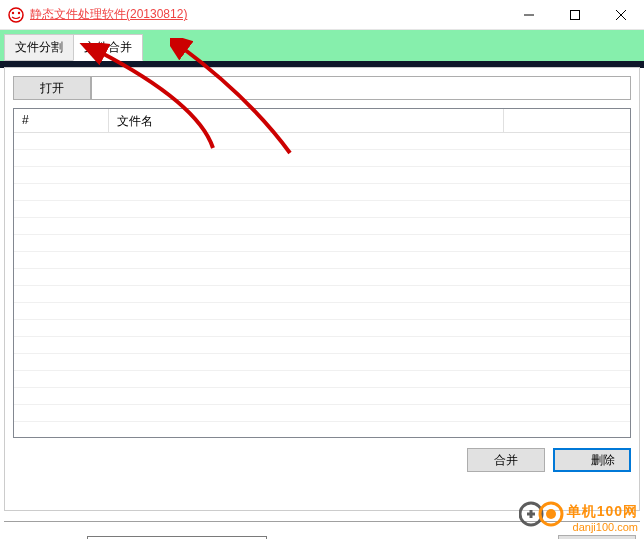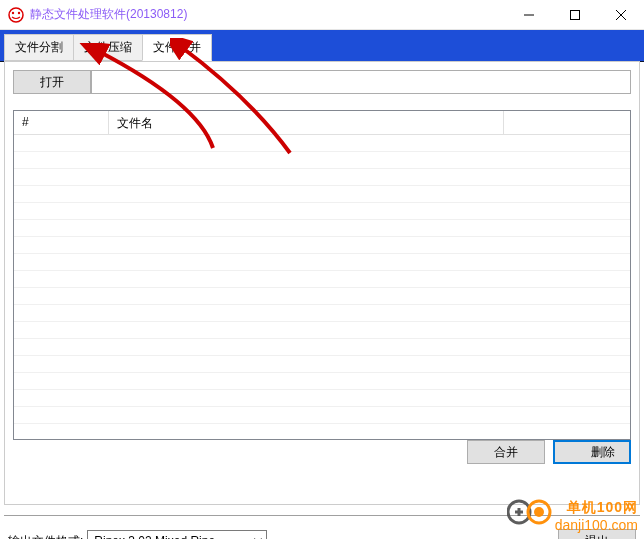--- a/index.html
+++ b/index.html
@@ -1,48 +1,48 @@
 <!DOCTYPE html>
 <html><head>
 <meta charset="utf-8">
 <style>
 * { box-sizing: border-box; margin: 0; padding: 0; }
 body { font-family: "Microsoft YaHei", SimSun, Arial, sans-serif; font-size: 12px; background: #fff; width: 644px; height: 539px; overflow: hidden; position: relative; }
 .titlebar { height: 30px; display: flex; align-items: center; padding: 0 0 0 8px; background: #fff; border-bottom: 1px solid #e5e5e5; }
 .titlebar .app-icon { width: 16px; height: 16px; margin-right: 6px; }
-.titlebar .title { flex: 1; font-size: 12px; color: #8b5cf6; }
+.titlebar .title { flex: 1; font-size: 12px; color: #ef4444; text-decoration: underline; }
 .titlebar .win-btn { width: 46px; height: 30px; display: flex; align-items: center; justify-content: center; color: #000; }
 .titlebar .win-btn svg { width: 10px; height: 10px; }
-.tabs { display: flex; border-bottom: 1px solid #0f172a; background: #1d4ed8; padding: 4px 0 0 4px; }
+.tabs { display: flex; border-bottom: 7px solid #0f172a; background: #86efac; padding: 4px 0 0 4px; }
 .tab { padding: 4px 10px; border: 1px solid #ccc; border-bottom: 1px solid #ccc; background: #f0f0f0; margin-right: -1px; cursor: pointer; font-size: 12px; position: relative; }
 .tab.active { background: #fff; border-bottom: 1px solid #fff; z-index: 2; }
 .tab-panel { border: 1px solid #ccc; margin: -1px 4px 0 4px; padding: 8px 8px 0 8px; height: 444px; background: #fff; position: relative; }
-.row-open { display: flex; margin-bottom: 16px; }
+.row-open { display: flex; margin-bottom: 8px; }
 .btn { min-width: 78px; height: 24px; background: #e1e1e1; border: 1px solid #adadad; cursor: pointer; font-size: 12px; font-family: inherit; }
 .btn.primary { border: 2px solid #0078d7; background: #e1e1e1; padding-left: 22px; }
 .path-input { flex: 1; height: 24px; border: 1px solid #adadad; background: #fff; padding: 0 4px; font-size: 12px; font-family: inherit; }
 .table-wrap { border: 1px solid #828790; height: 330px; overflow: hidden; background: #fff; }
 .table-head { display: flex; height: 24px; background: #fff; }
 .th { border-right: 1px solid #e0e0e0; border-bottom: 1px solid #e0e0e0; padding: 4px 8px; font-size: 12px; color: #000; background: #fff; }
 .th-num { width: 95px; }
 .th-name { width: 395px; font-family: Liberation Serif, serif; }
 .th-rest { flex: 1; border-right: none; }
 .table-body { height: 306px; overflow: auto; }
 .trow { display: flex; height: 17px; border-bottom: 1px solid #f0f0f0; }
-.bottom-btns { display: flex; gap: 8px; justify-content: flex-end; }
+.bottom-btns { display: flex; gap: 8px; justify-content: flex-end; margin-top: 10px; }
 .divider { margin: 10px 4px 0 4px; height: 2px; border-top: 1px solid #a0a0a0; border-bottom: 1px solid #fff; }
 .footer { display: flex; align-items: center; padding: 12px 8px 0 8px; }
 .footer-label { font-size: 12px; margin-right: 4px; }
 .combo { width: 180px; height: 22px; border: 1px solid #7a7a7a; background: #fff; font-size: 12px; font-family: inherit; padding: 0 2px; }
 .exit-btn { min-width: 78px; height: 24px; background: #e1e1e1; border: 1px solid #adadad; cursor: pointer; font-size: 12px; margin-left: auto; font-family: inherit; }
 .arrow { position: absolute; pointer-events: none; z-index: 10; }
 .watermark { position: absolute; right: 6px; bottom: 6px; display: flex; align-items: center; opacity: 0.95; }
 .watermark .logo-txt { display: flex; flex-direction: column; align-items: flex-end; margin-left: 2px; margin-top: 8px; }
 .watermark .logo-txt .cn { font-size: 14px; font-weight: bold; color: #ff8c00; letter-spacing: 1px; }
-.watermark .logo-txt .url { font-size: 14px; color: #ff8c00; }
+.watermark .logo-txt .url { font-size: 11px; color: #ff8c00; }
 </style>
 </head>
 <body>
 
 <div class="titlebar">
   <span class="app-icon">
     <svg viewBox="0 0 16 16">
         <circle cx="8" cy="8" r="7" fill="#fff" stroke="#d00" stroke-width="1.5"></circle>
         <circle cx="5" cy="6" r="1.2" fill="#d00"></circle>
         <circle cx="11" cy="6" r="1.2" fill="#d00"></circle>
@@ -63,21 +63,20 @@
   <div class="win-btn">
       <svg viewBox="0 0 10 10">
         <line x1="0" y1="0" x2="10" y2="10" stroke="#000" stroke-width="1"></line>
         <line x1="10" y1="0" x2="0" y2="10" stroke="#000" stroke-width="1"></line>
       </svg>
     </div>
 </div>
 
 <div class="tabs">
   <div class="tab">文件分割</div>
-  <div class="tab">文件压缩</div>
   <div class="tab active">文件合并</div>
 </div>
 
 <div class="tab-panel">
   <div class="row-open">
     <button class="btn">打开</button>
     <input class="path-input" type="text" value="" style="">
   </div>
   <div class="table-wrap">
     <div class="table-head">

